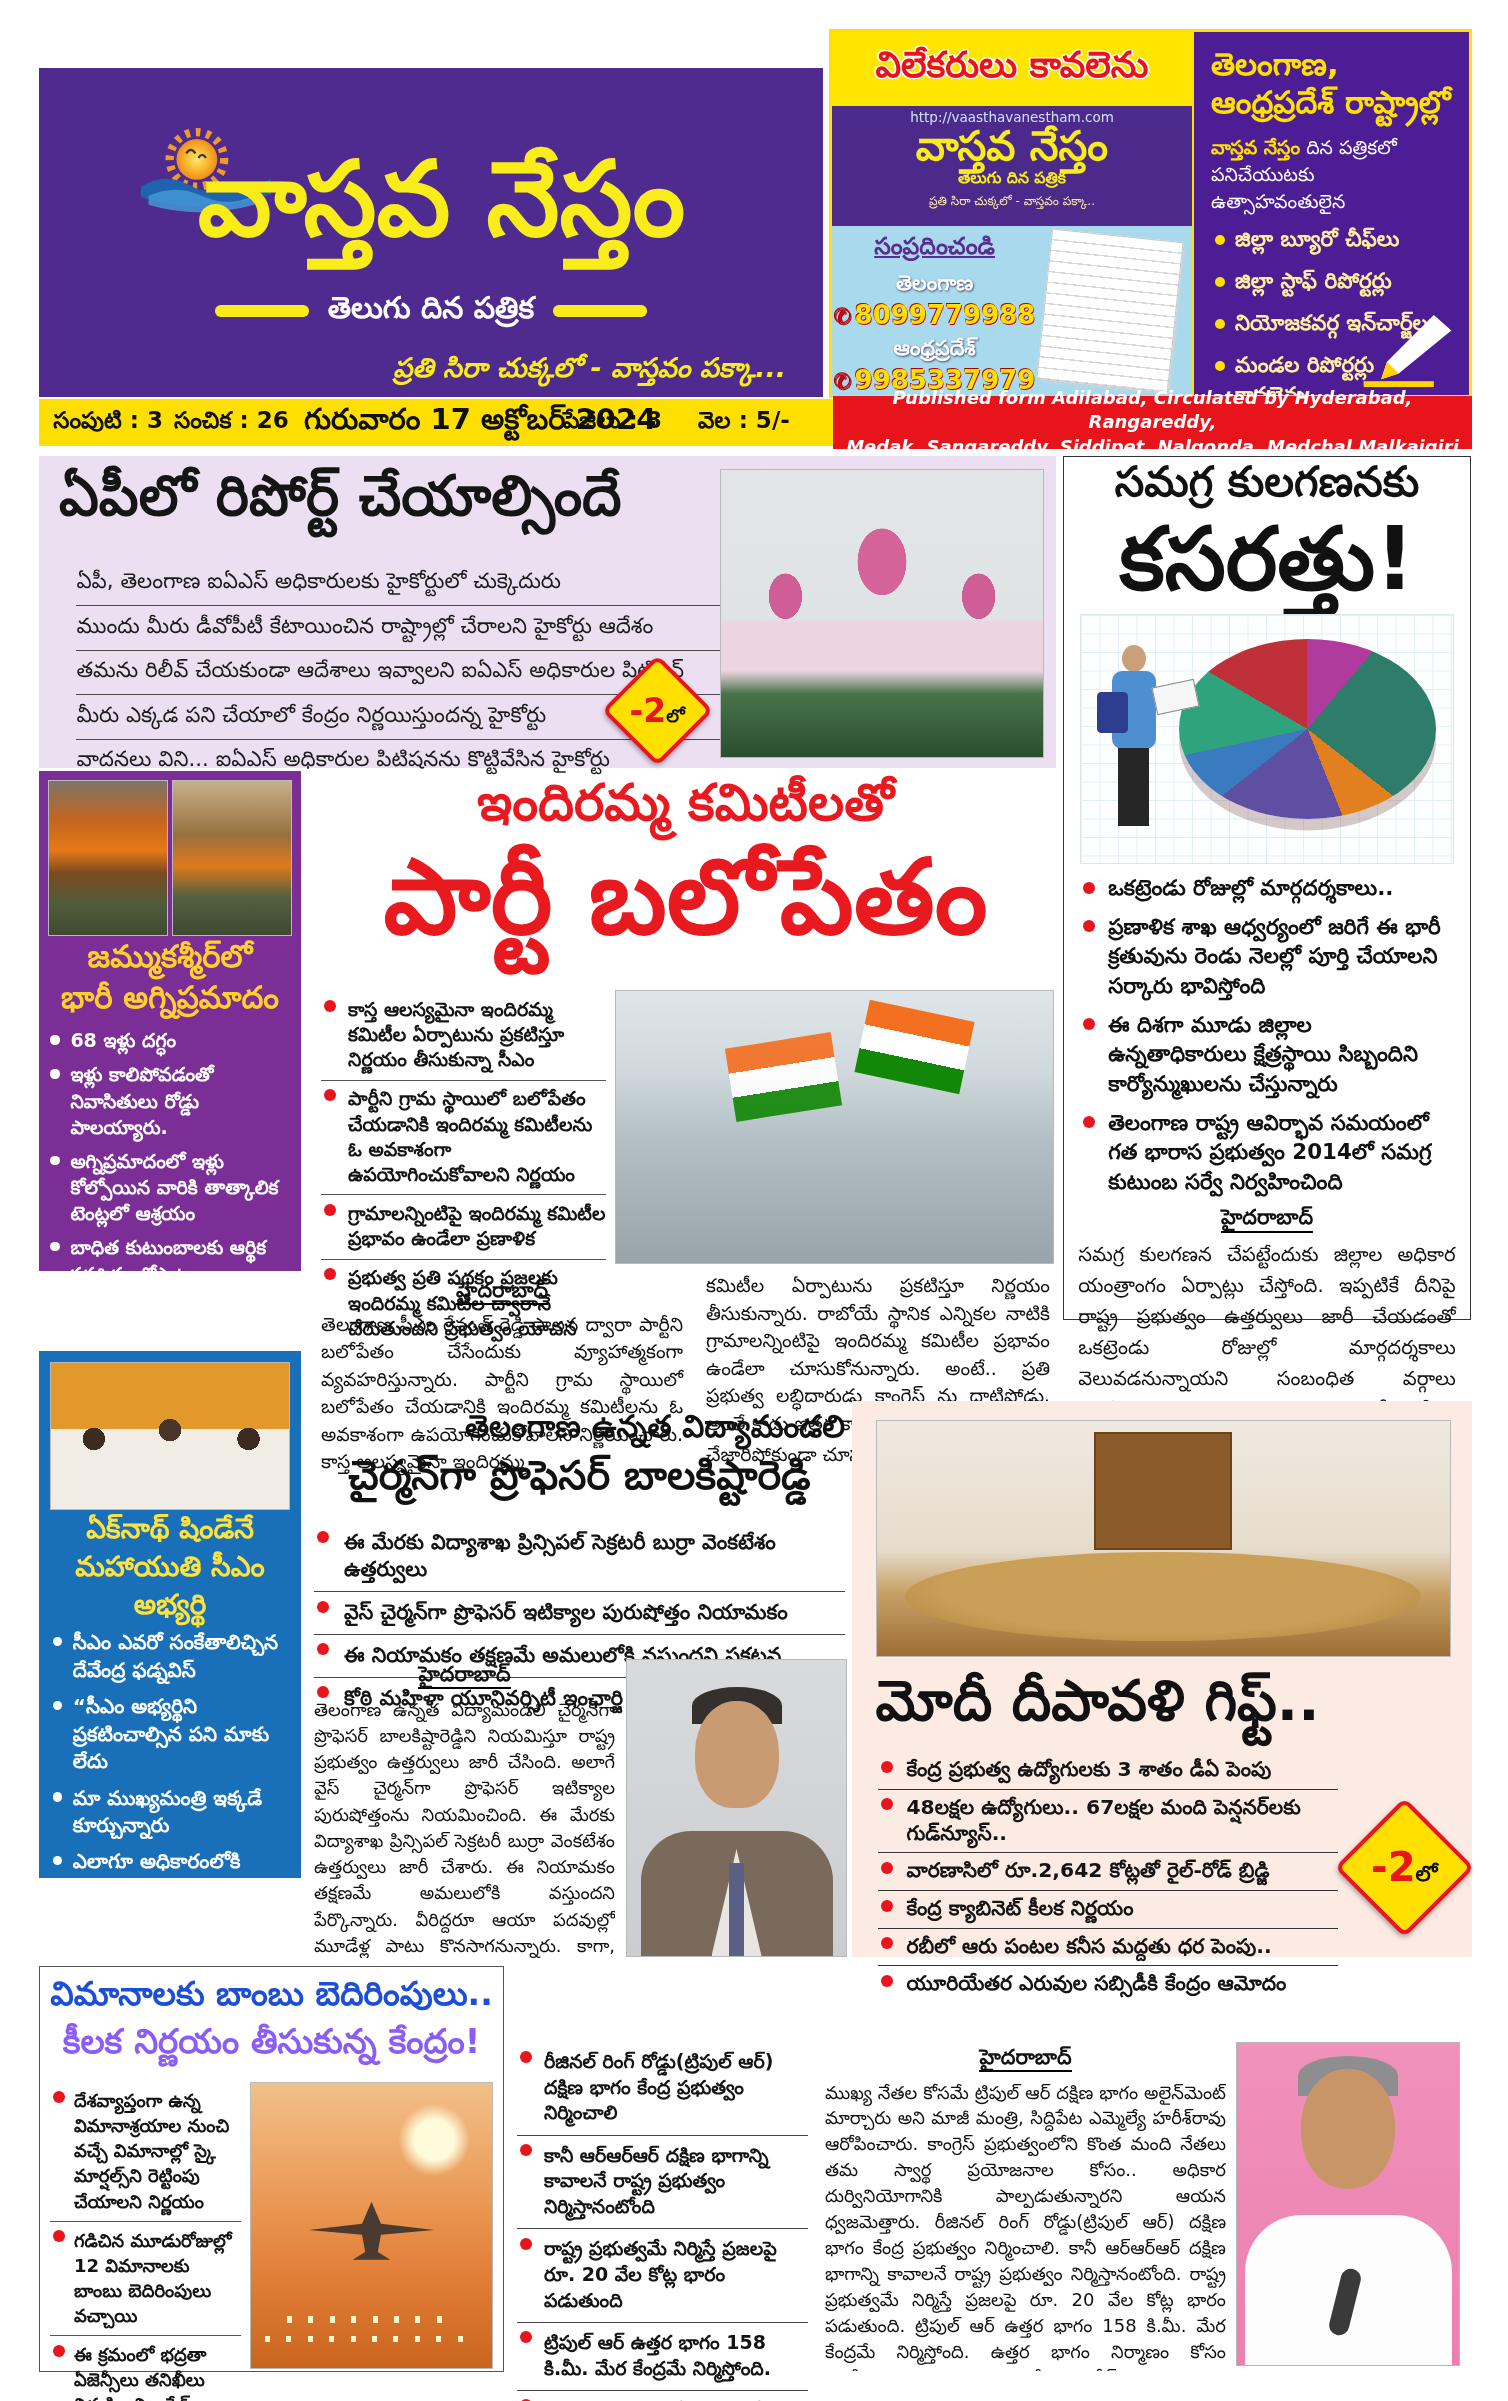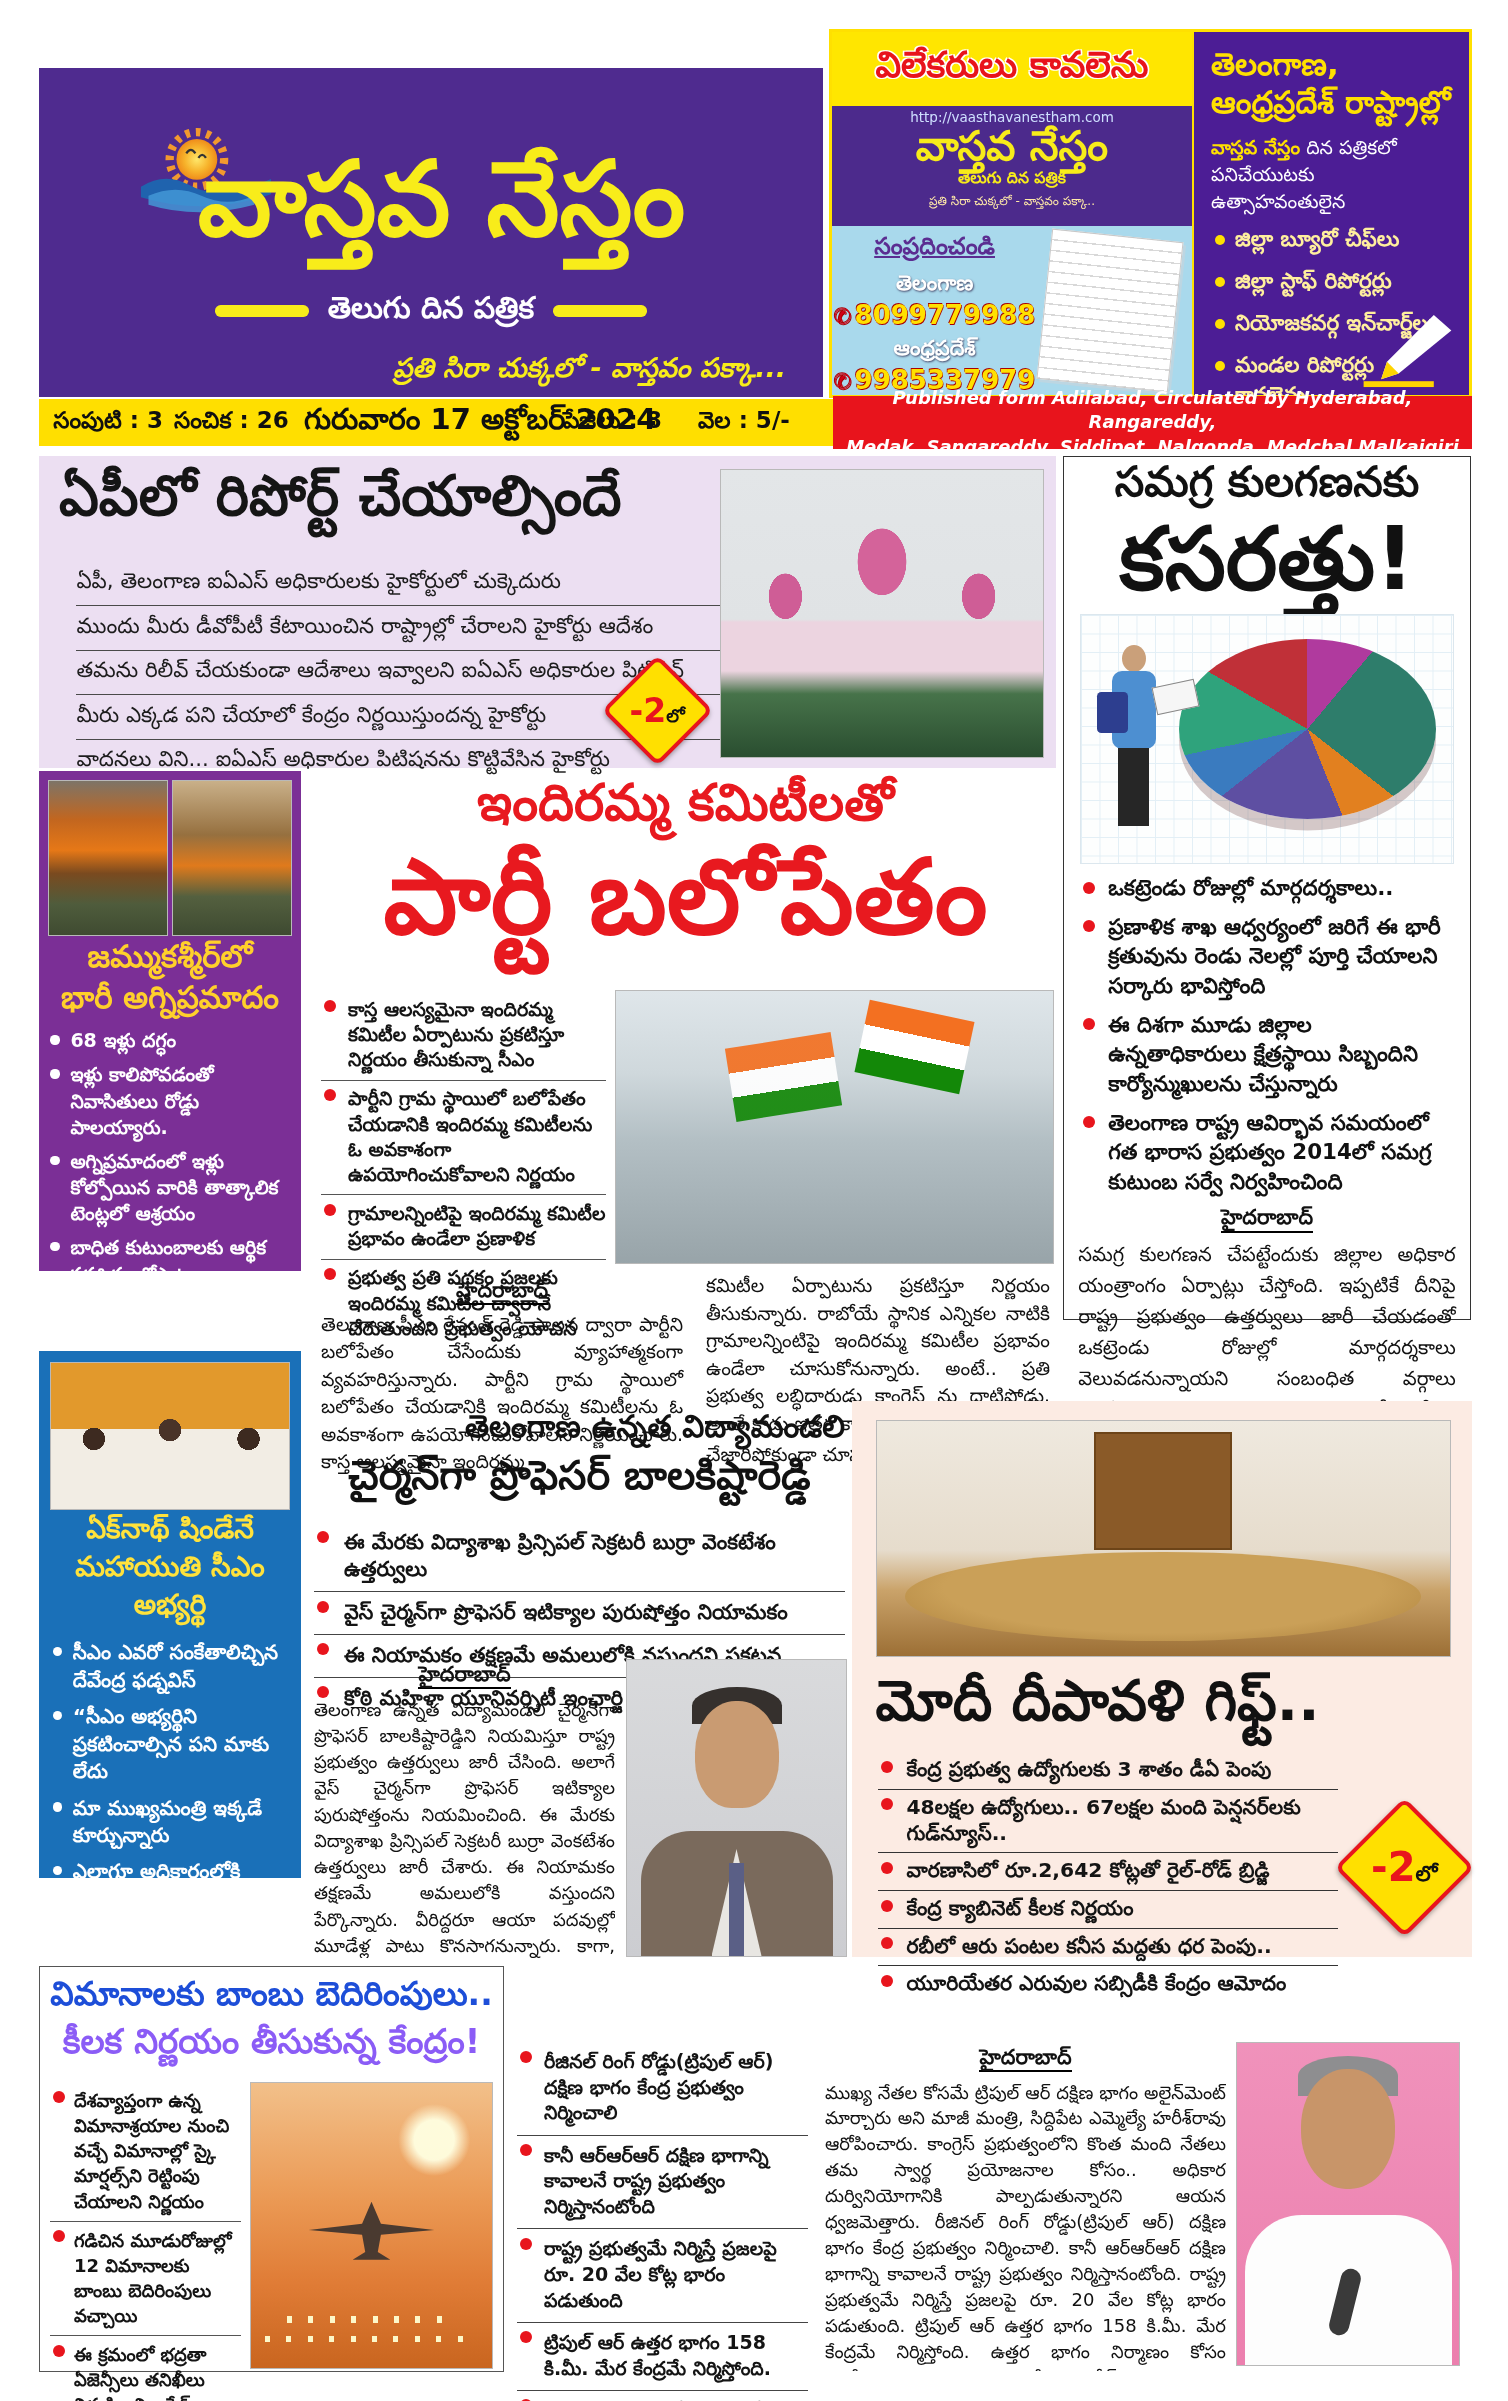--- a/index.html
+++ b/index.html
@@ -101,21 +101,21 @@
   .fire-bullets li{padding-left:21.4px;font-size:19px;color:#fff;line-height:1.38;margin-bottom:7.8px;font-weight:600}
 
   
   .shindebox{position:absolute;left:39px;top:1351px;width:262px;height:527px;background:#1a70b8;padding:11px;box-sizing:border-box;overflow:hidden}
   .shinde-photo{height:146px;background-image:
     radial-gradient(18.5px 18.5px at 18% 52%,#3d2a20 0 60%,transparent 61%),
     radial-gradient(18.5px 18.5px at 50% 46%,#4a3328 0 60%,transparent 61%),
     radial-gradient(18.5px 18.5px at 83% 52%,#3d2a20 0 60%,transparent 61%),
     linear-gradient(180deg,#e2992c 0 45%,#f2ede4 45% 100%)}
   .shinde-h{color:#ffe23c;font-weight:800;font-size:28px;text-align:center;line-height:1.35;margin-top:8.6px}
-  .shinde-bullets{margin:16px 0 0;padding:0 0 0 1.4px}
+  .shinde-bullets{margin:6px 0 0;padding:0 0 0 1.4px}
   .shinde-bullets li{padding-left:21.4px;font-size:20px;color:#fff;line-height:1.38;margin-bottom:8.6px;font-weight:600}
 
   
   .indiramma{position:absolute;left:314px;top:773px;width:743px;height:622px}
   .ind-kicker{text-align:center;font-size:51px;color:#e8191f;font-weight:800}
   .ind-h{text-align:center;font-size:104px;color:#e8191f;font-weight:800;line-height:1.0;margin-top:5.7px;white-space:nowrap}
   .ind-bullets{position:absolute;left:7.1px;top:218px;width:285px;margin:0;padding:0}
   .ind-bullets li{padding:5.7px 0 7.1px 27px;font-size:19px;color:#141414;line-height:1.33;font-weight:600;border-bottom:1.4px solid #555}
   .ind-bullets li:last-child{border-bottom:none}
   .ind-photo{position:absolute;left:301px;top:217px;width:437px;height:272px;background:linear-gradient(180deg,#dfe6ea 0%,#cfd8dc 30%,#b3bfc4 55%,#98a4a9 100%)}

